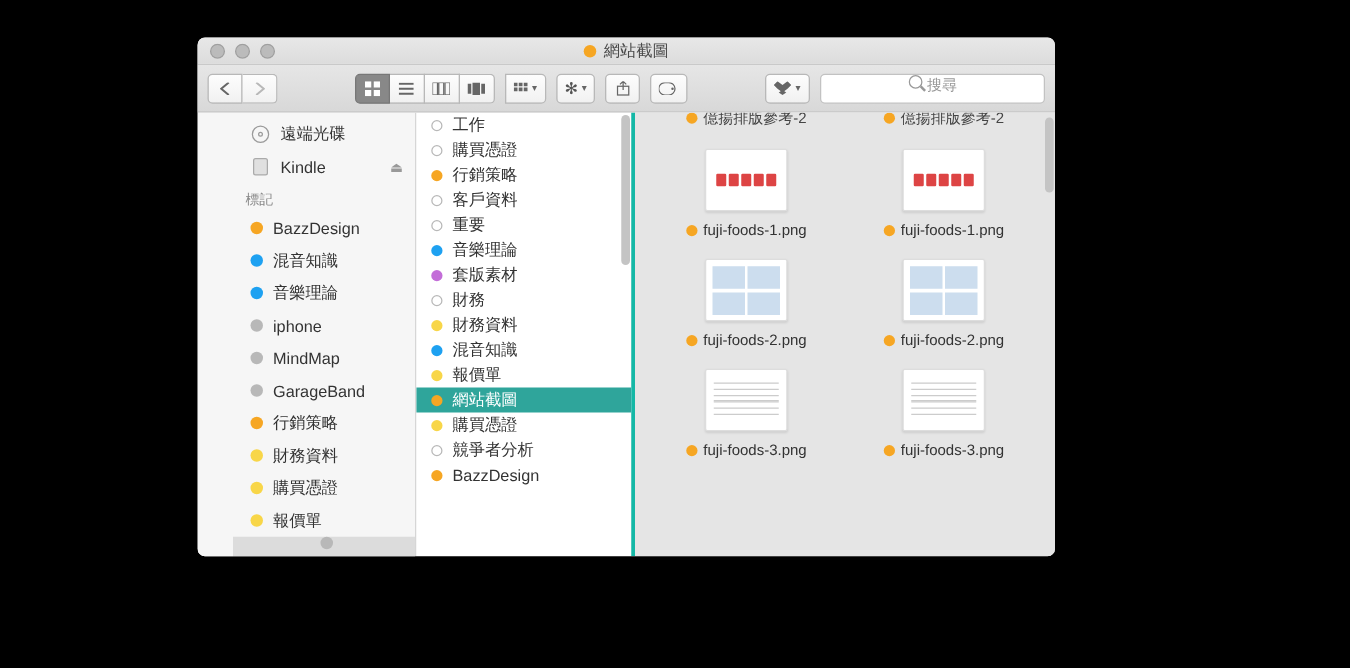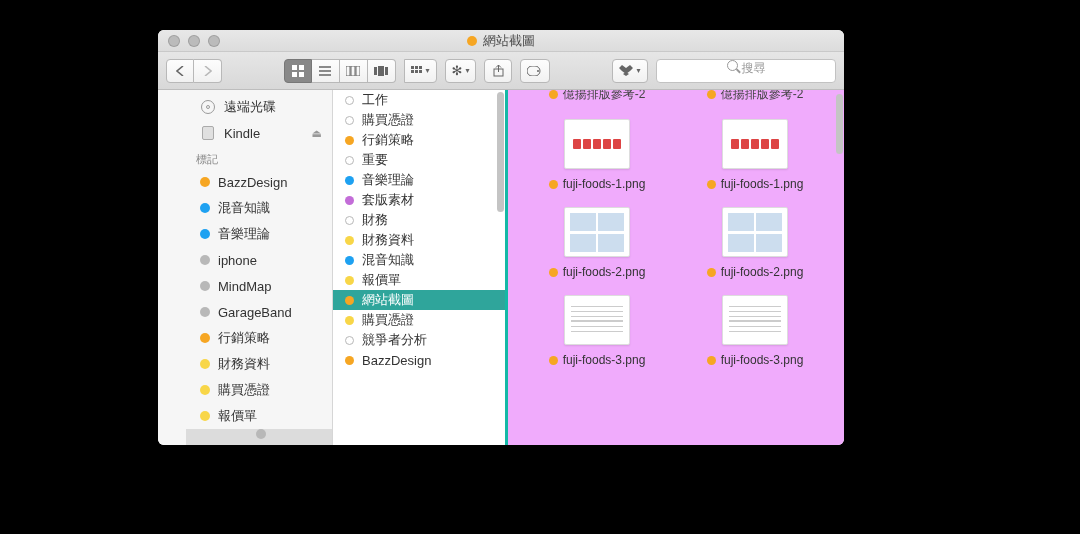--- a/index.html
+++ b/index.html
@@ -97,21 +97,21 @@
 
   .col2 {
     width: 175px; border-right:3px solid #14b8a6; overflow-y:auto; position:relative;
   }
   .list-row {
     display:flex; align-items:center; height:20px; padding:0 8px 0 12px; gap:8px; font-size:13px;
   }
   .list-row.sel { background:#2fa59b; color:#fff; }
 
   .content {
-    flex:1; overflow:auto; background:#f0abfc; position:relative;
+    flex:1; overflow:auto; background:#e5e5e5; position:relative;
   }
   .grid {
     display:grid; grid-template-columns: 1fr 1fr; padding: 0 10px 10px 10px;
   }
   .cell { display:flex; flex-direction:column; align-items:center; padding:10px 4px 6px 4px; }
   .thumb {
     width: 66px; height: 50px; background:#fff; border:1px solid #ddd; border-radius:2px;
     box-shadow: 0 1px 2px rgba(0,0,0,0.1); display:flex; align-items:center; justify-content:center;
     position:relative; overflow:hidden;
   }
@@ -319,20 +319,24 @@
           <div class="list-row">
             <span class="dot-sm hollow"></span>
                <span>購買憑證</span>
           </div>
           <div class="list-row">
             <span class="dot-sm orange"></span>
                <span>行銷策略</span>
           </div>
           <div class="list-row">
             <span class="dot-sm hollow"></span>
+               <span>客戶資料</span>
+          </div>
+          <div class="list-row">
+            <span class="dot-sm hollow"></span>
                <span>重要</span>
           </div>
           <div class="list-row">
             <span class="dot-sm blue"></span>
                <span>音樂理論</span>
           </div>
           <div class="list-row">
             <span class="dot-sm purple"></span>
                <span>套版素材</span>
           </div>

